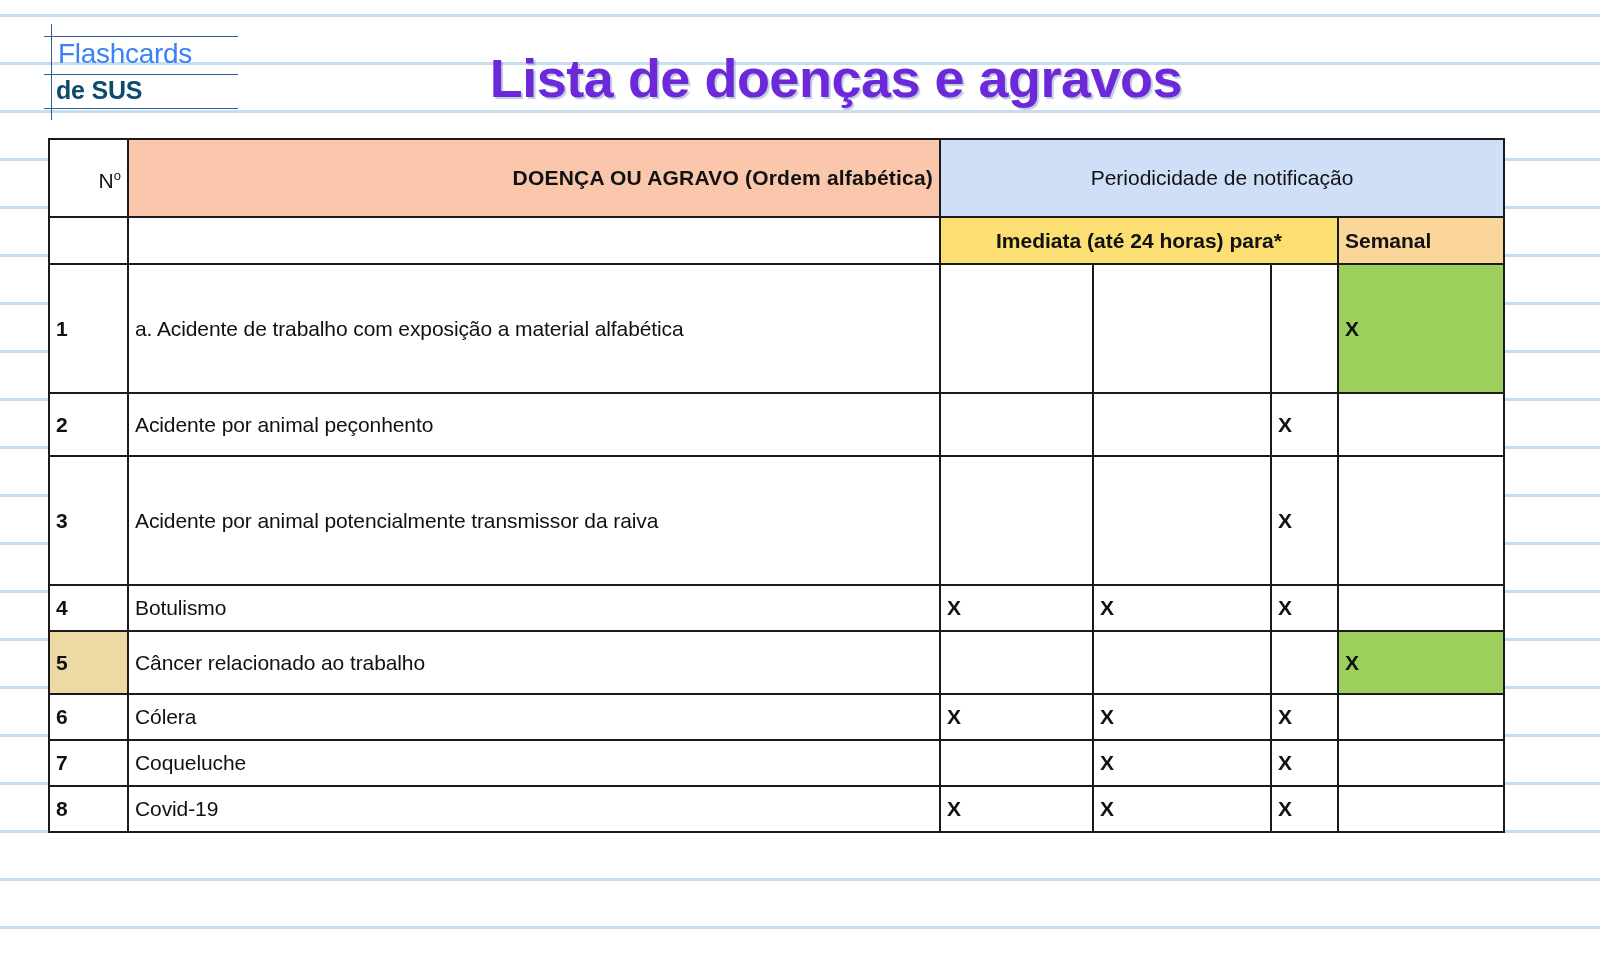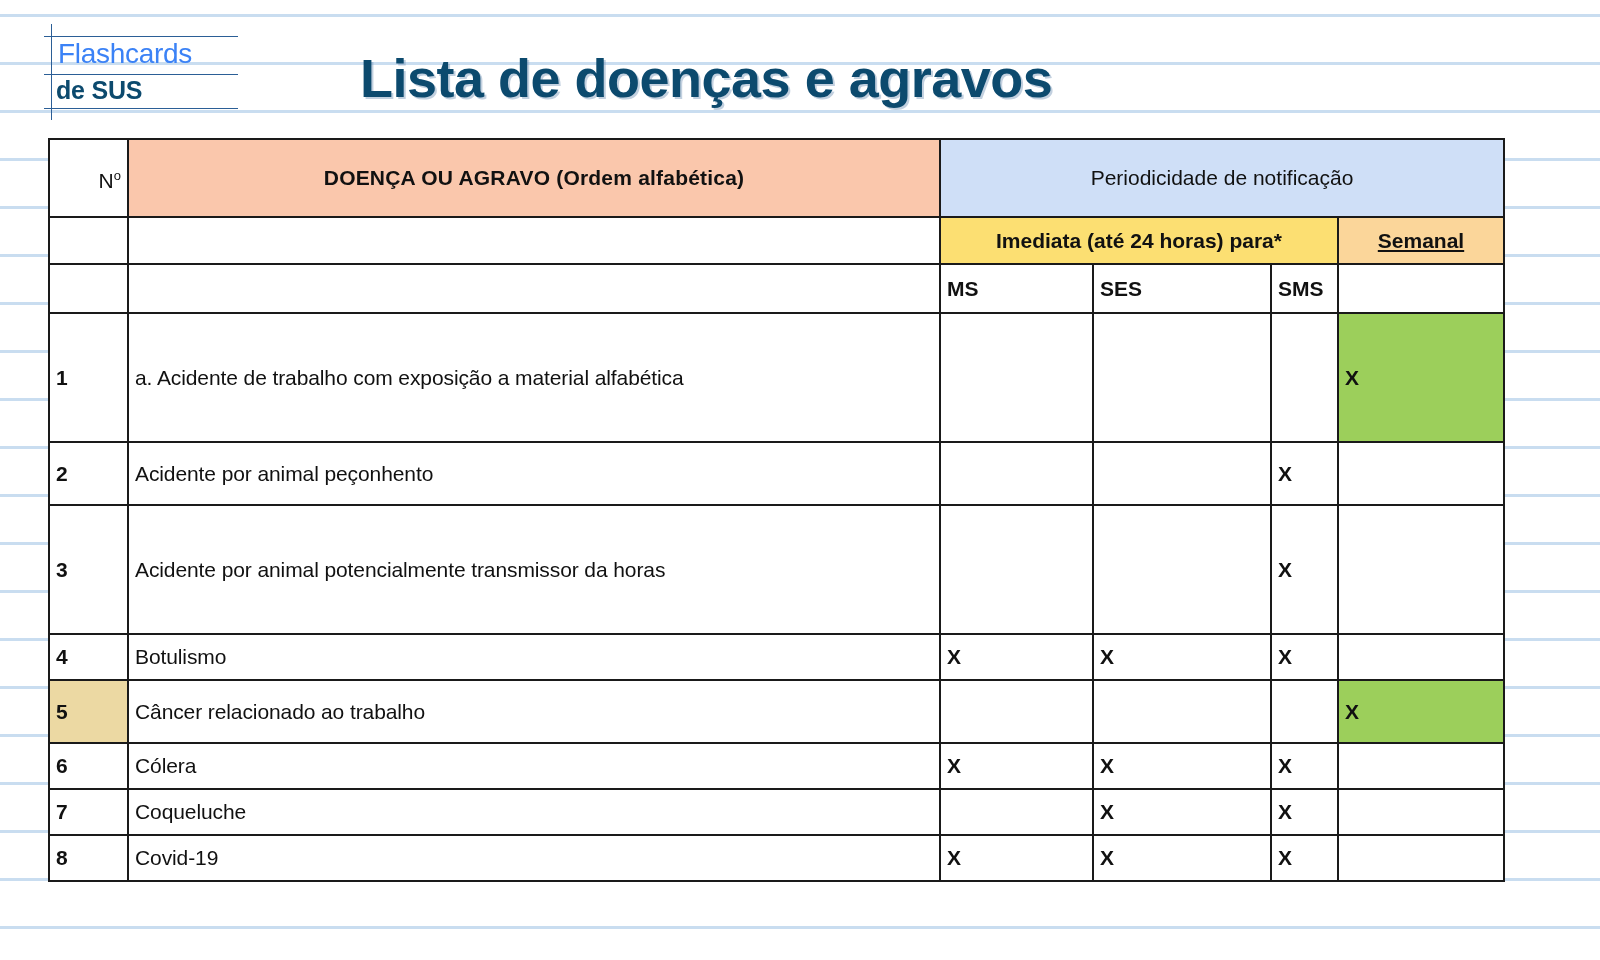--- a/index.html
+++ b/index.html
@@ -80,27 +80,27 @@
     font-weight: bold;
     color: #0c4a6e;
     letter-spacing: -0.2px;
     line-height: 33px;
     white-space: nowrap;
   }
 
   
   #page-title {
     position: absolute;
-    left: 360px;
+    left: 376px;
     top: 46px;
     width: 920px;
-    text-align: left;
+    text-align: center;
     font-size: 54px;
     font-weight: bold;
-    color: #0c4a6e;
+    color: #6d28d9;
     letter-spacing: -0.5px;
     text-shadow: 2px 2px 0 rgba(120,150,185,0.45);
     line-height: 64px;
     white-space: nowrap;
     z-index: 4;
   }
 
   
   #sheet {
     position: absolute;
@@ -134,44 +134,43 @@
   
   .h-num {
     font-size: 21px;
     font-weight: normal;
     text-align: right;
     padding-left: 4px;
   }
   .h-num sup { font-size: 13px; vertical-align: super; }
   .h-disease {
     background: #fac7ac !important;
-    text-align: center;
+    text-align: right;
     font-weight: bold;
     font-size: 22px;
     letter-spacing: 0.2px;
   }
   .h-period {
     background: #cfdff7 !important;
     text-align: center;
     font-weight: normal;
     font-size: 23px;
     margin-left: 8px;
   }
   .h-imediata {
     background: #fcdf72 !important;
     text-align: center;
     font-weight: bold;
     font-size: 23px;
   }
   .h-semanal {
     background: #fbd69a !important;
-    text-align: center;
+    text-align: left;
     font-weight: bold;
     font-size: 23px;
-    text-decoration: underline;
   }
   .h-sub {
     font-size: 21px;
     font-weight: bold;
     text-align: left;
     padding-left: 6px;
   }
 
   
   .num-cell {
@@ -233,49 +232,41 @@
       <td class="h-num" rowspan="1"><span>N<sup>o</sup></span></td>
       <td class="h-disease">DOENÇA OU AGRAVO (Ordem alfabética)</td>
       <td class="h-period" colspan="4">Periodicidade de notificação</td>
     </tr>
     <tr class="r-head2">
       <td></td>
       <td></td>
       <td class="h-imediata" colspan="3">Imediata (até 24 horas) para*</td>
       <td class="h-semanal">Semanal</td>
     </tr>
-    <tr class="r-head3">
-      <td></td>
-      <td></td>
-      <td class="h-sub">MS</td>
-      <td class="h-sub">SES</td>
-      <td class="h-sub">SMS</td>
-      <td></td>
-    </tr>
   </tbody>
   <tbody id="rows-body">
       <tr class="r-tall">
         <td class="num-cell">1</td>
         <td class="disease-cell">a. Acidente de trabalho com exposição a material alfabética</td>
         <td class="mark-cell"></td>
         <td class="mark-cell"></td>
         <td class="mark-cell"></td>
         <td class="mark-cell green">X</td>
       </tr>
       <tr class="r-mid">
         <td class="num-cell">2</td>
         <td class="disease-cell">Acidente por animal peçonhento</td>
         <td class="mark-cell"></td>
         <td class="mark-cell"></td>
         <td class="mark-cell">X</td>
         <td class="mark-cell"></td>
       </tr>
       <tr class="r-tall">
         <td class="num-cell">3</td>
-        <td class="disease-cell">Acidente por animal potencialmente transmissor da horas</td>
+        <td class="disease-cell">Acidente por animal potencialmente transmissor da raiva</td>
         <td class="mark-cell"></td>
         <td class="mark-cell"></td>
         <td class="mark-cell">X</td>
         <td class="mark-cell"></td>
       </tr>
       <tr class="r-short">
         <td class="num-cell">4</td>
         <td class="disease-cell">Botulismo</td>
         <td class="mark-cell">X</td>
         <td class="mark-cell">X</td>

